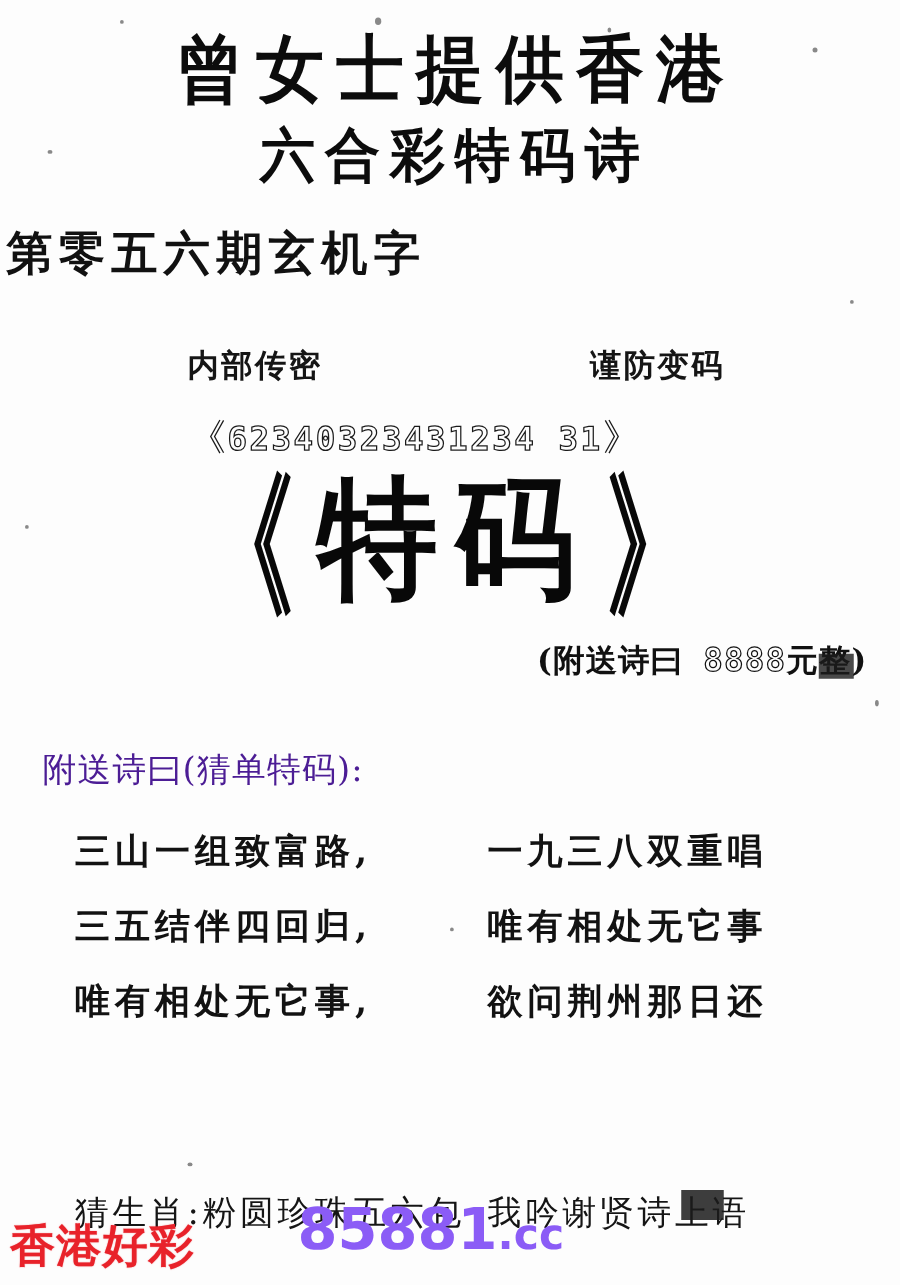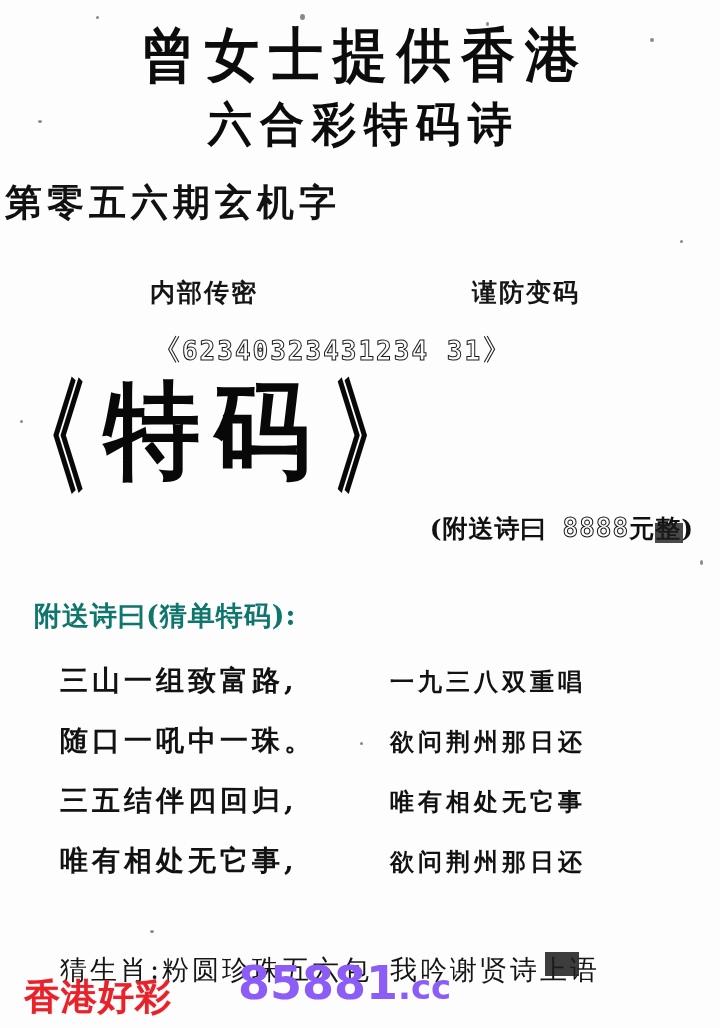--- a/index.html
+++ b/index.html
@@ -105,21 +105,21 @@
   .code-line .paren {
     font-size: 30px;
     font-family: "DejaVu Serif", serif;
   }
 
   .big-word {
     position: absolute;
     top: 368px;
     left: 0;
     width: 720px;
-    text-align: left;
+    text-align: center;
     white-space: nowrap;
   }
   .big-word .brk {
     font-family: "DejaVu Serif", serif;
     font-size: 100px;
     font-weight: bold;
     vertical-align: -8px;
     display: inline-block;
     transform: scaleX(.7) scaleY(1.25);
     color: #080808;
@@ -152,24 +152,24 @@
     font-weight: bold;
     font-size: 26px;
     margin-left: 16px;
   }
 
   .poem-head {
     position: absolute;
     top: 598px;
     left: 34px;
     font-family: "DejaVu Serif", serif;
-    font-weight: bold;
+    font-weight: normal;
     font-size: 27px;
     letter-spacing: 1px;
-    color: #0f766e;
+    color: #4c1d95;
   }
 
   .poem {
     position: absolute;
     top: 662px;
     left: 60px;
     width: 620px;
   }
   .poem-row {
     display: flex;
@@ -181,21 +181,21 @@
     font-family: "DejaVu Serif", serif;
     font-weight: bold;
     font-size: 28px;
     letter-spacing: 4px;
     color: #121212;
   }
   .poem-right {
     flex: 1;
     font-family: "DejaVu Serif", serif;
     font-weight: bold;
-    font-size: 24px;
+    font-size: 28px;
     letter-spacing: 4px;
     color: #121212;
   }
 
   .bottom-line {
     position: absolute;
     top: 952px;
     left: 60px;
     width: 640px;
     display: flex;
@@ -205,21 +205,21 @@
     font-size: 27px;
     letter-spacing: 3px;
     color: #151515;
   }
   .bottom-line .bl-left { width: 330px; }
   .bottom-line .bl-right { flex: 1; }
 
   
   .wm-left {
     position: absolute;
-    left: 24px;
+    left: 8px;
     bottom: 6px;
     font-family: Liberation Sans, sans-serif;
     font-weight: bold;
     font-size: 36px;
     color: #e8222a;
     letter-spacing: 1px;
     text-shadow: 0 0 1px rgba(232,34,42,.6);
   }
   .wm-right {
     position: absolute;
@@ -294,24 +294,20 @@
   <div class="stamp2"></div>
 
   <div class="poem-head">附送诗曰(猜单特码):</div>
 
   <div class="poem">
     <div class="poem-row">
       <div class="poem-left">三山一组致富路,</div>
       <div class="poem-right">一九三八双重唱</div>
     </div>
     <div class="poem-row">
-      <div class="poem-left">随口一吼中一珠。</div>
-      <div class="poem-right">欲问荆州那日还</div>
-    </div>
-    <div class="poem-row">
       <div class="poem-left">三五结伴四回归,</div>
       <div class="poem-right">唯有相处无它事</div>
     </div>
     <div class="poem-row">
       <div class="poem-left">唯有相处无它事,</div>
       <div class="poem-right">欲问荆州那日还</div>
     </div>
   </div>
 
   <div class="bottom-line">

